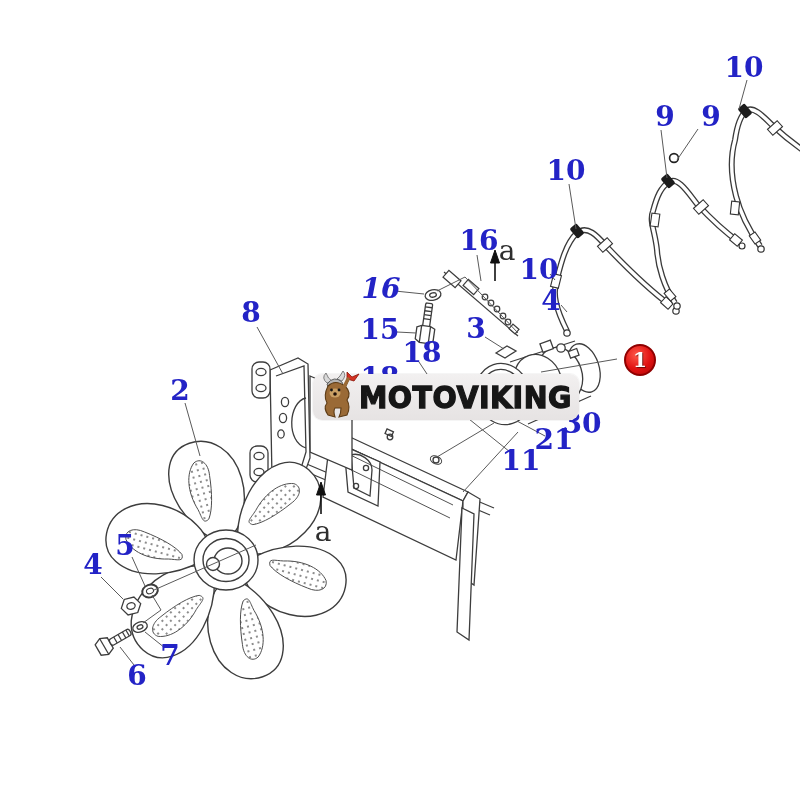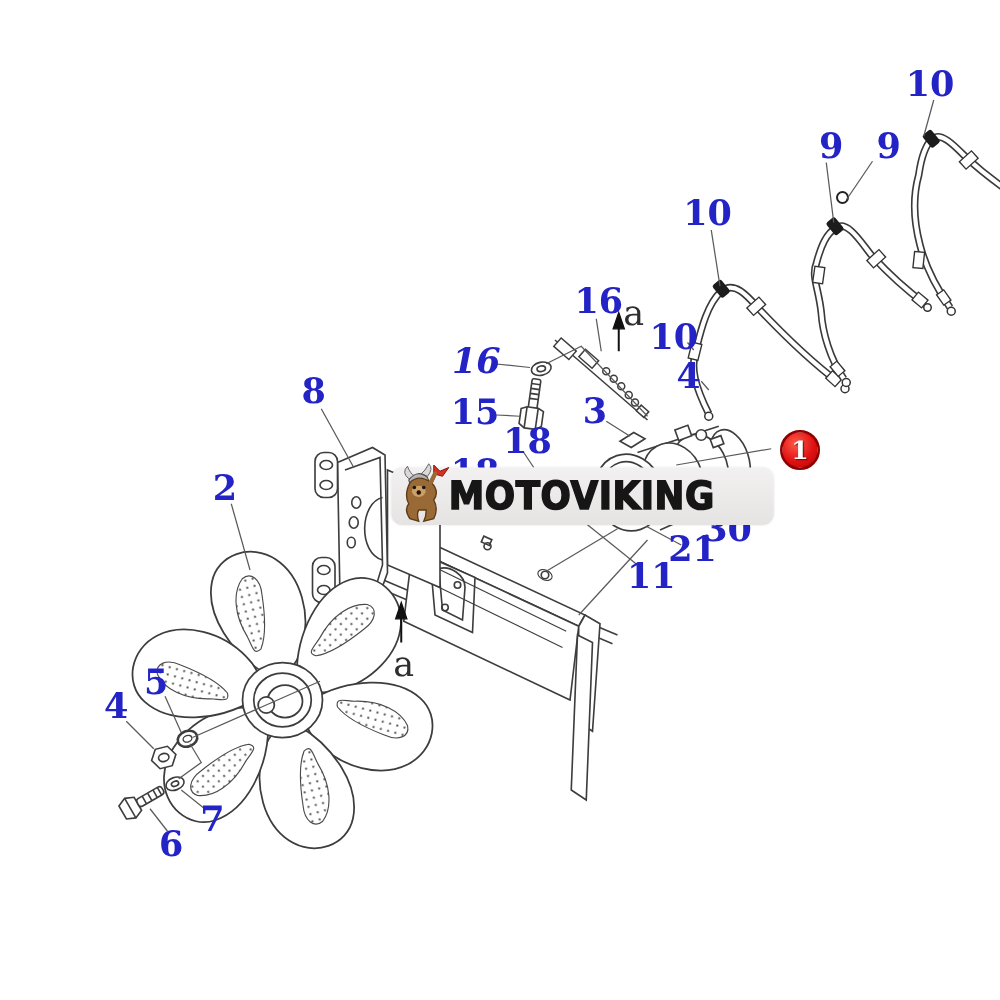--- a/index.html
+++ b/index.html
@@ -21,21 +21,21 @@
     font-family:"DejaVu Serif","Liberation Serif",serif;
     font-weight:bold;font-size:28px;line-height:1;
     color:var(--label-color);white-space:nowrap;
   }
   .marker-a{
     position:absolute;transform:translate(-50%,-50%);
     font-family:"DejaVu Serif","Liberation Serif",serif;
     font-size:28px;line-height:1;color:var(--marker-color);
   }
   .logo-band{
-    position:absolute;left:265px;top:374px;width:306px;height:46px;
+    position:absolute;left:265px;top:374px;width:266px;height:46px;
     background:linear-gradient(#f2f0f0,#e6e3e3);
     border-radius:9px;z-index:3;
     box-shadow:0 0 0 1px rgba(0,0,0,0.04);
     display:flex;align-items:center;
   }
   .logo-mascot{position:absolute;left:5px;top:-4px;width:44px;height:52px;}
   .logo-text{
     position:absolute;left:46px;top:50%;transform:translateY(-50%) scaleX(.92);
     transform-origin:left center;
     font-family:"DejaVu Sans","Liberation Sans",sans-serif;

